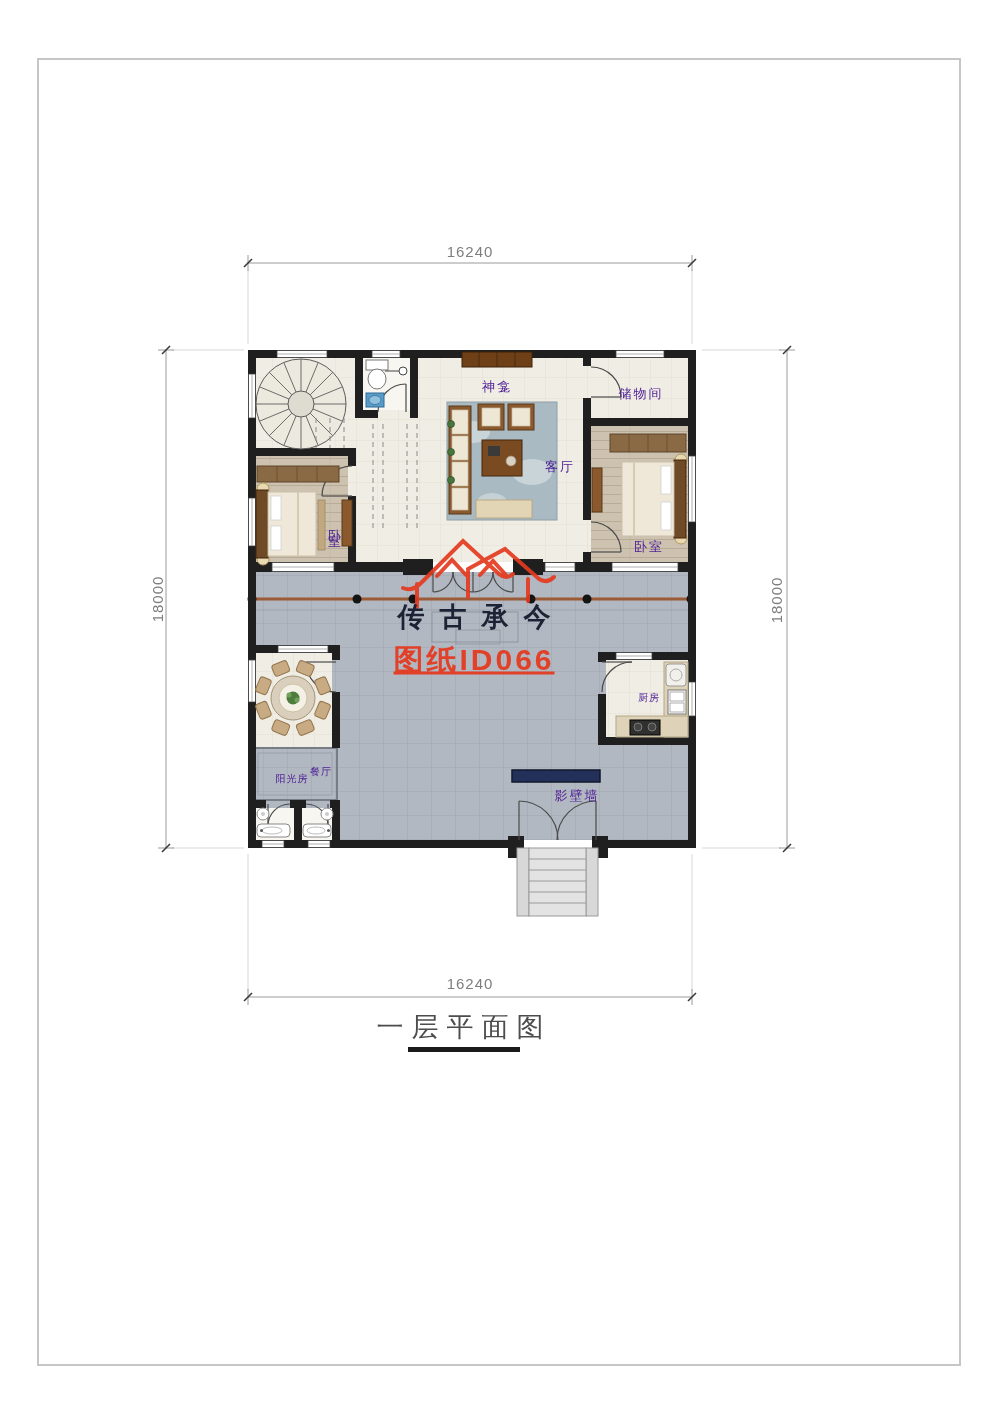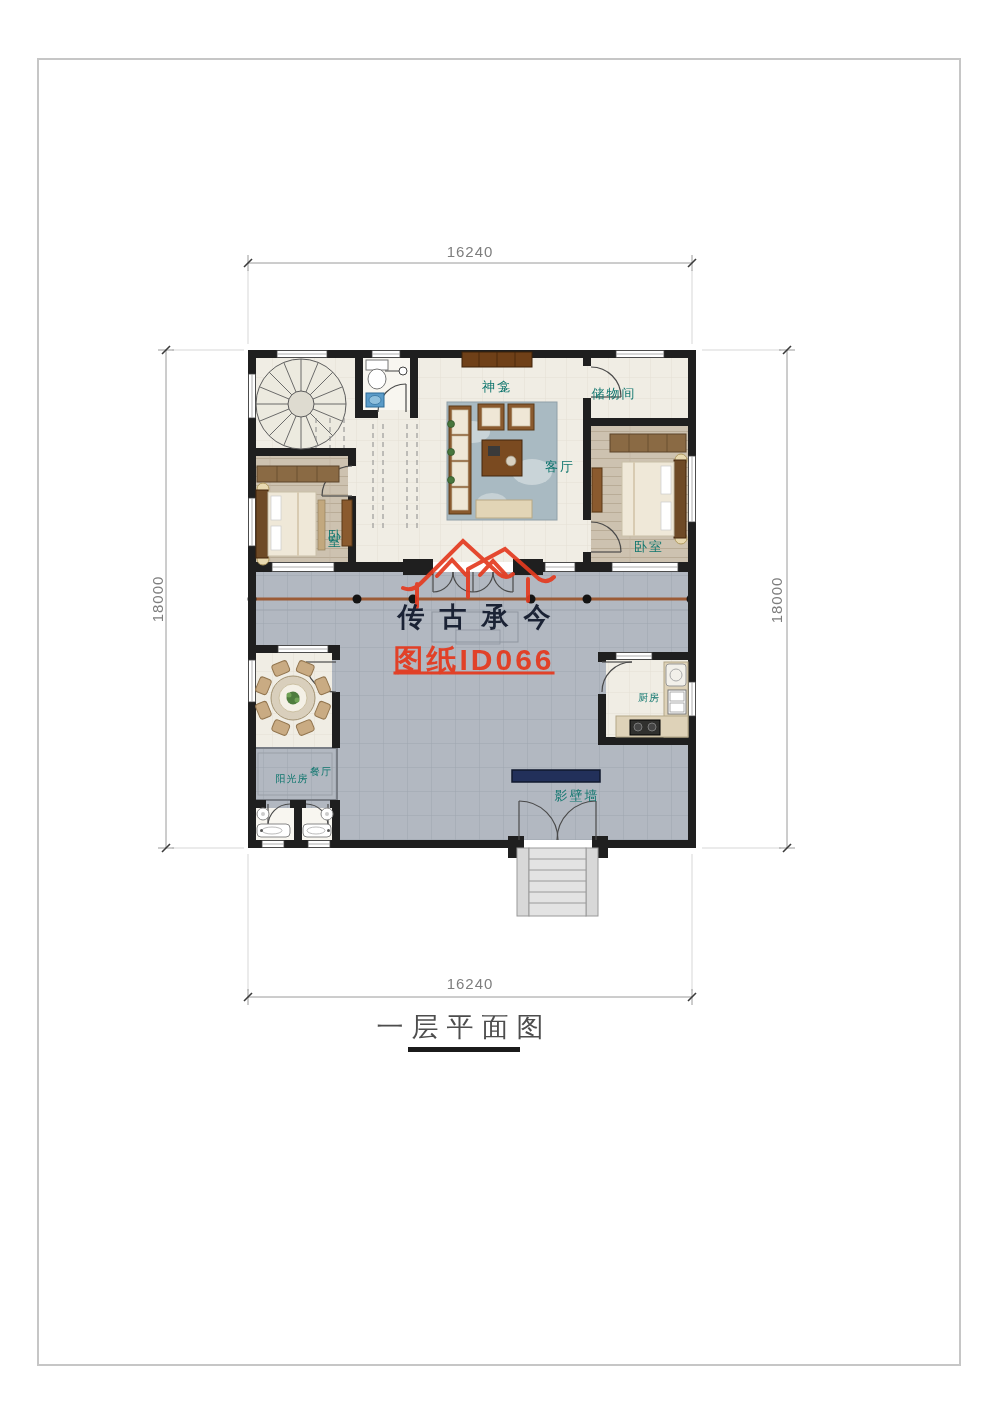--- a/index.html
+++ b/index.html
@@ -7,21 +7,21 @@
     width:1000px;height:1428px;position:relative;background:#ffffff;
     font-family:"Liberation Sans",sans-serif;overflow:hidden;
   }
   .sheet-frame{
     position:absolute;left:37px;top:58px;width:924px;height:1308px;
     border:2px solid #c6c6c6;box-sizing:border-box;
   }
   svg.plan{position:absolute;left:0;top:0;}
   .lbl{
     position:absolute;transform:translate(-50%,-50%);
-    color:#0f766e;font-size:13px;letter-spacing:2px;white-space:nowrap;
+    color:#4c1d95;font-size:13px;letter-spacing:2px;white-space:nowrap;
   }
   .lbl.small{font-size:10px;letter-spacing:1px;}
   .lbl.vert{
     writing-mode:vertical-lr;letter-spacing:4px;transform:translate(-50%,-50%);
   }
   .dim{
     position:absolute;transform:translate(-50%,-50%);
     color:#7e7e7e;font-size:15px;letter-spacing:1px;white-space:nowrap;
   }
   .dim.vert{transform:translate(-50%,-50%) rotate(-90deg);}
@@ -426,21 +426,21 @@
     <path d="M468,571 L468,597"></path>
   </g>
 </svg>
 
 <div class="dim" style="left:470px;top:251px;">16240</div>
 <div class="dim" style="left:470px;top:983px;">16240</div>
 <div class="dim vert" style="left:157px;top:599px;">18000</div>
 <div class="dim vert" style="left:776px;top:600px;">18000</div>
 
 <div class="lbl" style="left:497px;top:387px;">神龛</div>
-<div class="lbl" style="left:614px;top:394px;">储物间</div>
+<div class="lbl" style="left:641px;top:394px;">储物间</div>
 <div class="lbl" style="left:560px;top:467px;">客厅</div>
 <div class="lbl vert" style="left:334px;top:523px;">卧室</div>
 <div class="lbl" style="left:649px;top:547px;">卧室</div>
 <div class="lbl small" style="left:321px;top:731px;margin-top:41px;">餐厅</div>
 <div class="lbl small" style="left:292px;top:779px;">阳光房</div>
 <div class="lbl small" style="left:649px;top:698px;">厨房</div>
 <div class="lbl" style="left:577px;top:796px;">影壁墙</div>
 
 <div class="wm-brand" style="left:474px;top:617px;">传古承今</div>
 <div class="wm-id" style="left:474px;top:660px;">图纸ID066</div>

